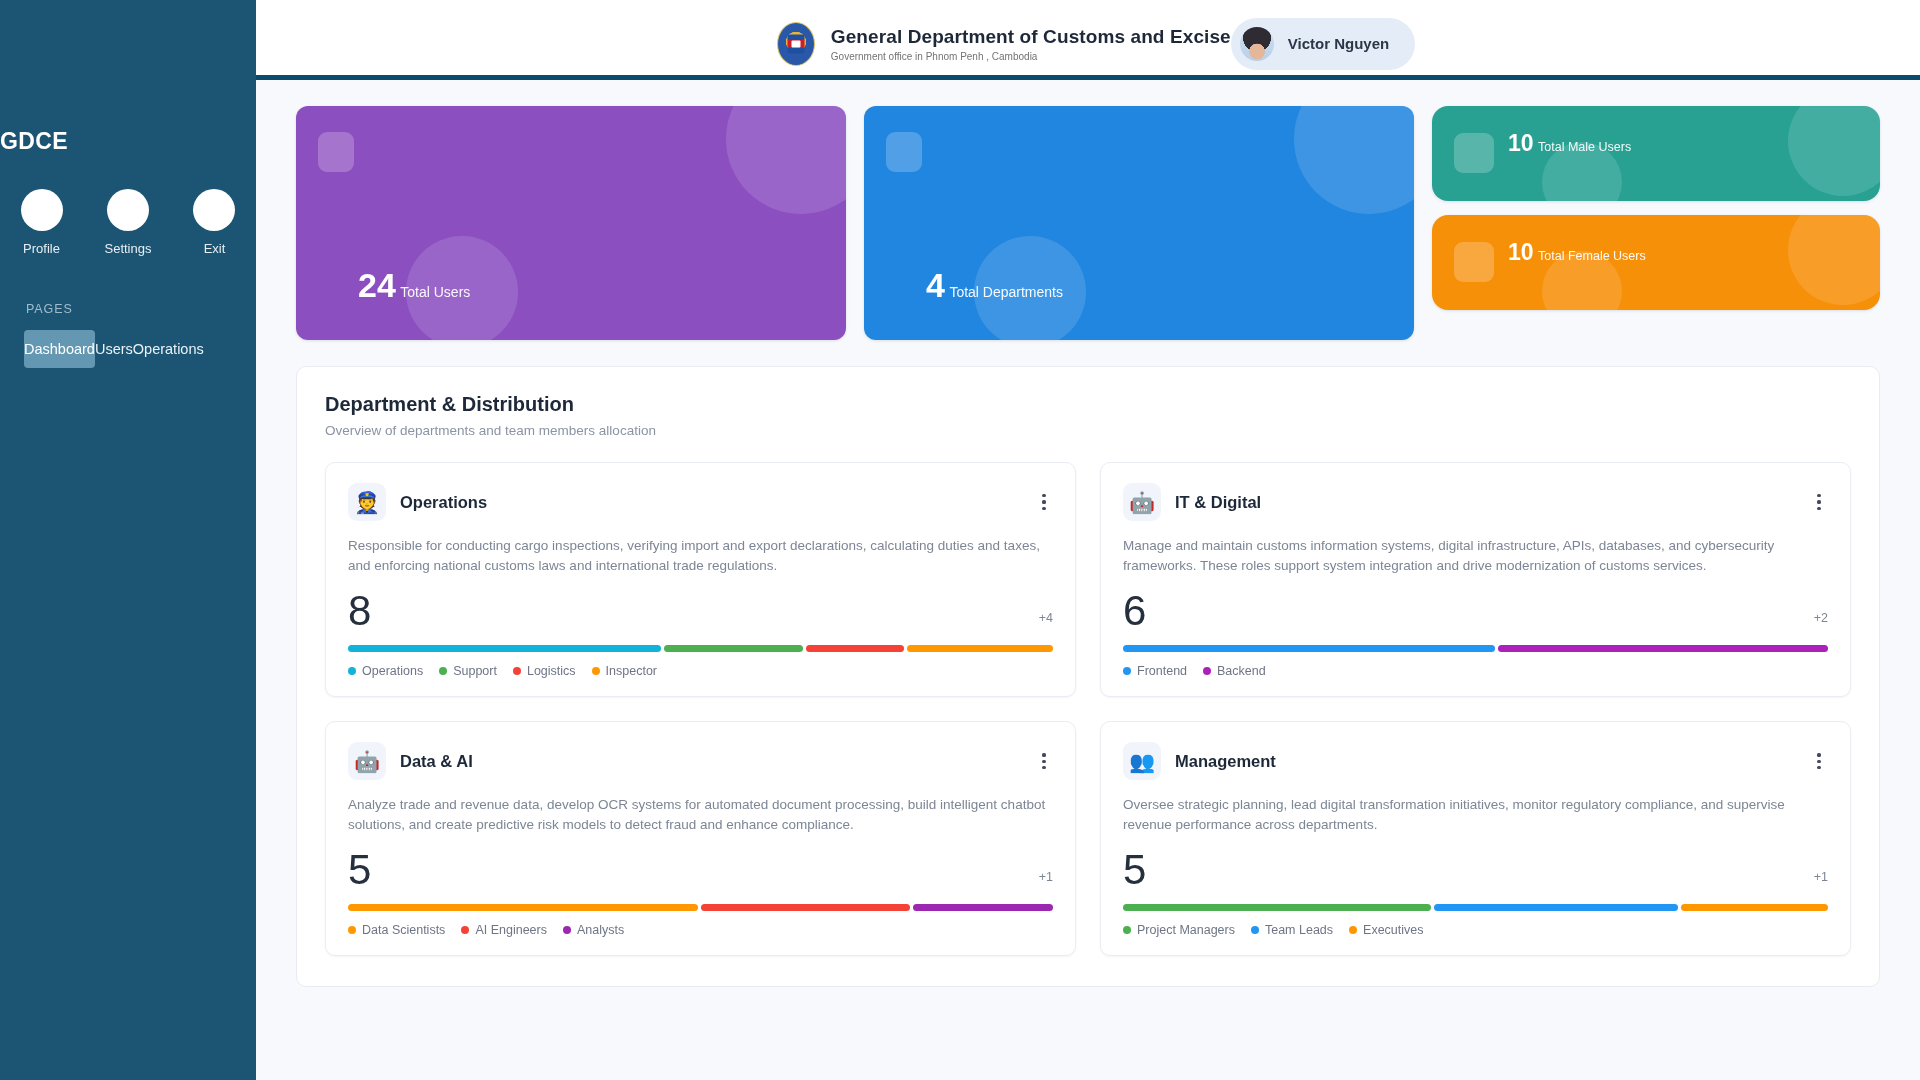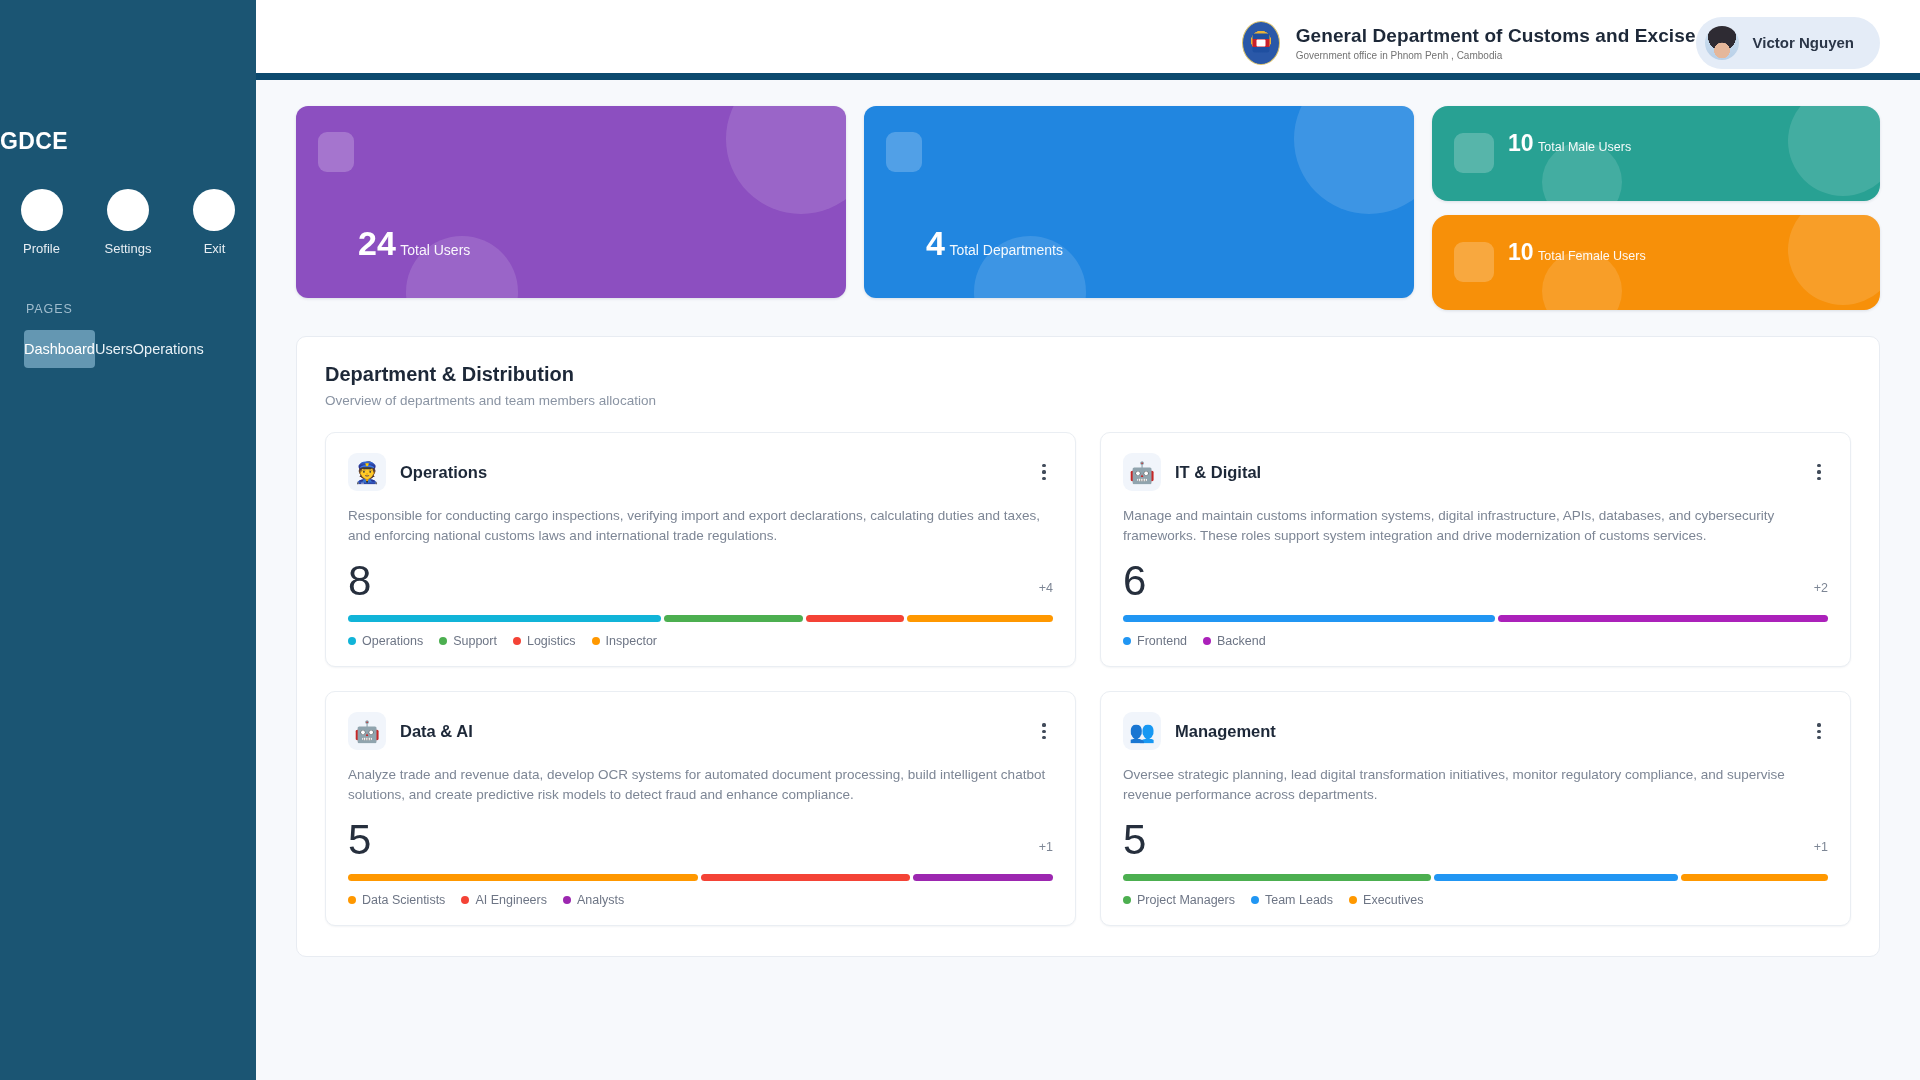--- a/index.html
+++ b/index.html
@@ -41,23 +41,23 @@
     color: #eaf2f7; font-size: 14.5px; cursor: pointer;
     margin-bottom: 10px;
   }
   .nav-item.active { background: #6497b2; color: #ffffff; }
 
   
   .main { flex: 1; height: 1080px; display: flex; flex-direction: column; background: #f7f9fc; }
 
   .topbar {
     height: 80px; flex: 0 0 80px; background: #ffffff;
-    display: flex; align-items: center; justify-content: flex-end;
+    display: flex; align-items: center; justify-content: center;
     padding: 12px 40px 0 56px;
-    border-bottom: 7px solid #0c4a6e;
+    border-bottom: 5px solid #0c4a6e;
   }
   .brandbox { display: flex; align-items: center; gap: 16px; }
   .emblem {
     width: 38px; height: 44px; border-radius: 50%;
     background: radial-gradient(circle at 50% 45%, #e8b33a 0%, #e8b33a 34%, #2a58a8 35%, #2a58a8 100%);
     position: relative; overflow: hidden; flex: 0 0 38px;
     border: 1px solid #d9c06a;
   }
   .emblem:before {
     content: ""; position: absolute; left: 50%; top: 50%;
@@ -98,21 +98,21 @@
     color: #fff;
   }
   .stat .blob {
     position: absolute; border-radius: 50%;
     background: rgba(255,255,255,.13);
   }
   .stat .ico {
     position: absolute; border-radius: 9px;
     background: rgba(255,255,255,.22);
   }
-  .stat-big { width: 550px; height: 192px; }
+  .stat-big { width: 550px; height: 234px; }
   .stat-big .ico { left: 22px; top: 26px; width: 36px; height: 40px; }
   .stat-big .b1 { width: 150px; height: 150px; right: -30px; top: -42px; }
   .stat-big .b2 { width: 112px; height: 112px; left: 110px; top: 130px; }
   .stat-big .txt { position: absolute; left: 62px; bottom: 36px; }
   .stat-big .num { font-size: 34px; font-weight: bold; line-height: 1.05; }
   .stat-big .lab { font-size: 14px; margin-top: 5px; color: rgba(255,255,255,.95); }
 
   .stat-col { display: flex; flex-direction: column; gap: 14px; flex: 1; }
   .stat-sm { height: 95px; position: relative; overflow: hidden; border-radius: 16px; }
   .stat-sm .ico { left: 22px; top: 27px; width: 40px; height: 40px; }

